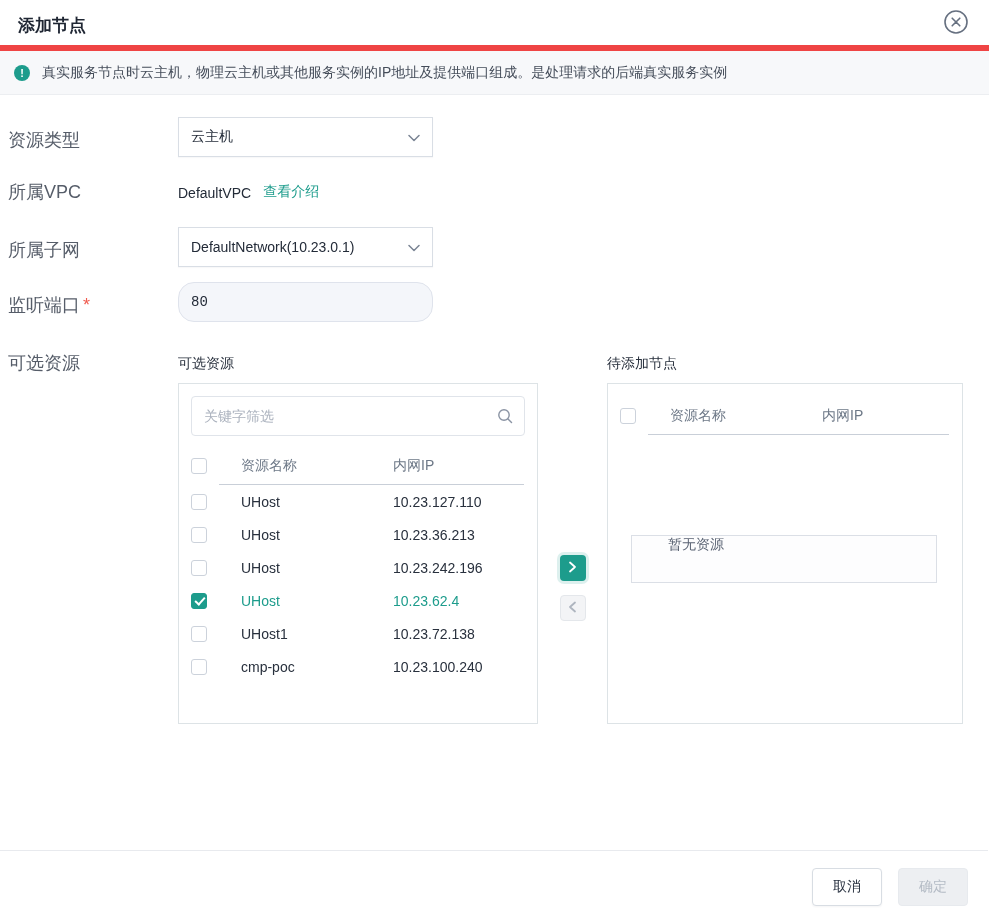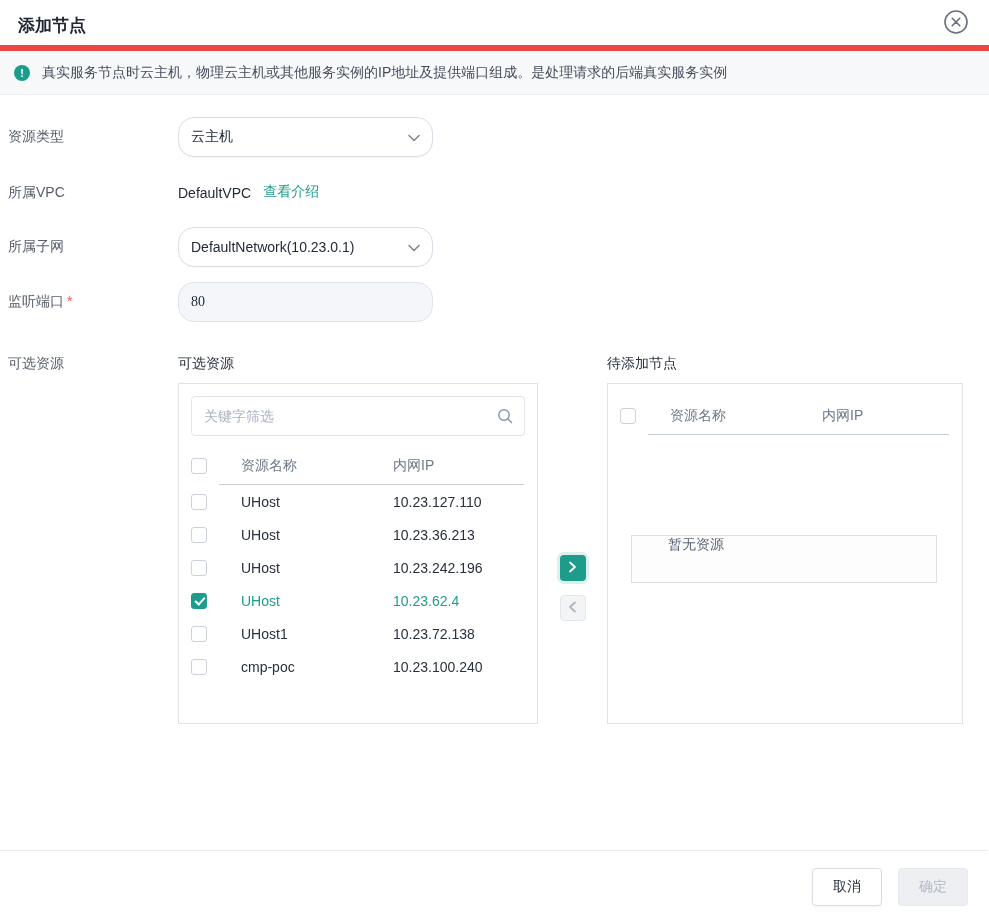--- a/index.html
+++ b/index.html
@@ -14,34 +14,34 @@
   .close-btn{position:absolute; right:19px; top:8px; width:28px; height:28px; border:none; background:transparent; cursor:pointer; padding:0;}
 
   
   .banner{height:44px; background:#f7f8fa; border-bottom:1px solid #eceef1; display:flex; align-items:center; padding:0 14px;}
   .info-icon{width:16px; height:16px; border-radius:50%; background:var(--accent); color:#fff; font-size:11px; font-weight:bold; display:flex; align-items:center; justify-content:center; flex:none;}
   .banner-text{margin-left:12px; font-size:14px; color:#454d5a;}
 
   
   .form{padding:22px 8px 0 8px;}
   .form-row{display:flex;}
-  .form-label{width:170px; flex:none; font-size:14px; color:#565d69; padding-top:11px;}
+  .form-label{width:170px; flex:none; font-size:18px; color:#565d69; padding-top:11px;}
   .form-label.slim{padding-top:0; line-height:20px;}
   .req{color:#f05b4f; margin-left:3px;}
 
-  .select-box{width:255px; height:40px; background:#fff; border:1px solid #d9dee5; border-radius:16px; display:flex; align-items:center; padding:0 12px; cursor:pointer; box-shadow:0 1px 1px rgba(30,40,60,.03);}
+  .select-box{width:255px; height:40px; background:#fff; border:1px solid #d9dee5; border-radius:0; display:flex; align-items:center; padding:0 12px; cursor:pointer; box-shadow:0 1px 1px rgba(30,40,60,.03);}
   .select-box .sel-value{flex:1; font-size:14px; color:#232b38;}
   .row-select{margin-bottom:25px;}
   .row-vpc{height:20px; margin-bottom:25px; align-items:center;}
   .vpc-wrap{display:flex; align-items:flex-end; gap:12px; font-size:14px;}
   .vpc-value{color:#232b38;}
   .link{color:var(--accent); text-decoration:none; font-size:14px; cursor:pointer;}
   .row-subnet{margin-bottom:15px;}
   .row-port{margin-bottom:31px;}
-  .text-input{width:255px; height:40px; background:#f4f6fa; border:1px solid #dfe3ec; border-radius:16px; padding:0 12px; font-size:14px; color:#232b38; font-family:Liberation Serif, serif;}
+  .text-input{width:255px; height:40px; background:#f4f6fa; border:1px solid #dfe3ec; border-radius:16px; padding:0 12px; font-size:14px; color:#232b38; font-family:Liberation Mono, monospace;}
 
   
   .transfer{display:flex; align-items:flex-start;}
   .panel-col{display:flex; flex-direction:column;}
   .panel-title{font-size:14px; color:#28303d; height:20px; line-height:20px; margin-bottom:10px;}
   .panel-box{border:1px solid #dde3e6; background:#fff; height:341px; position:relative;}
   .panel-left .panel-box{width:360px;}
   .panel-right .panel-box{width:356px;}
 
   .search-wrap{margin:12px; position:relative;}

